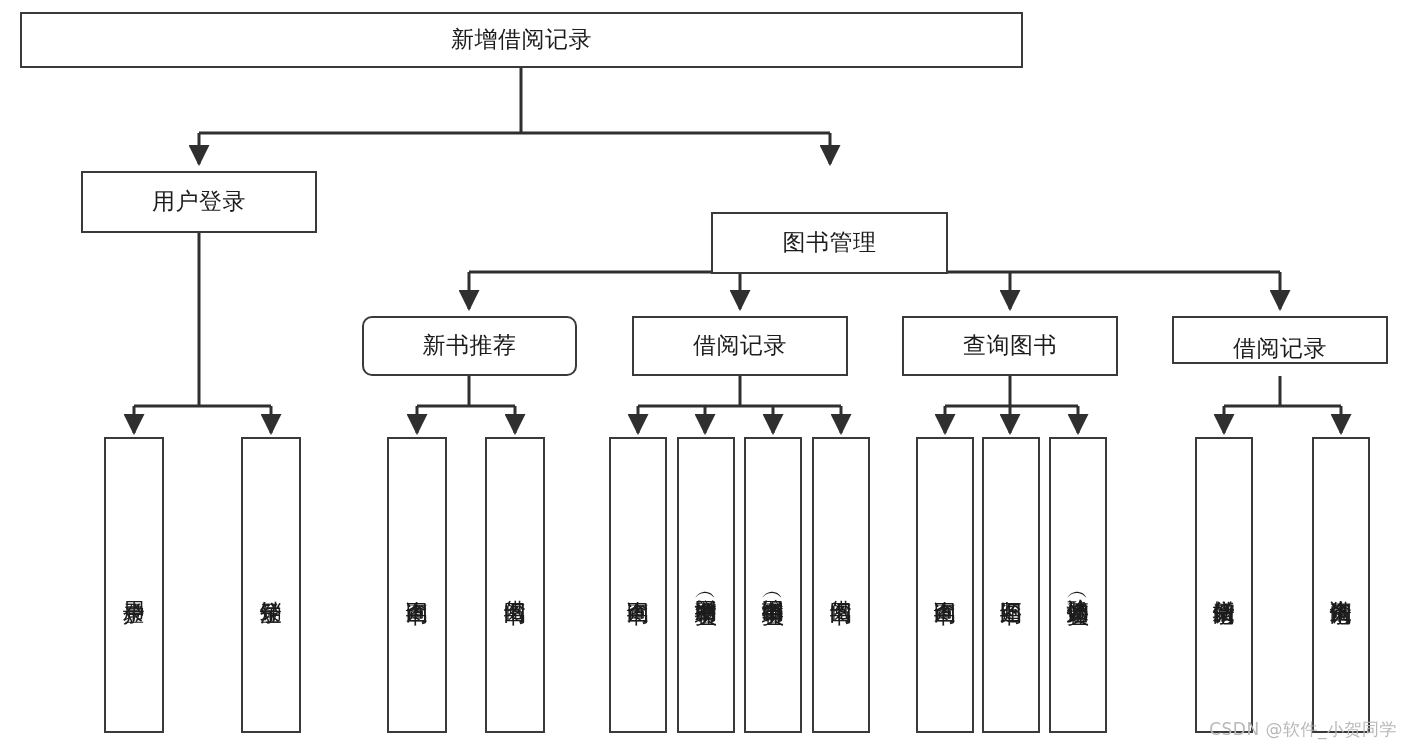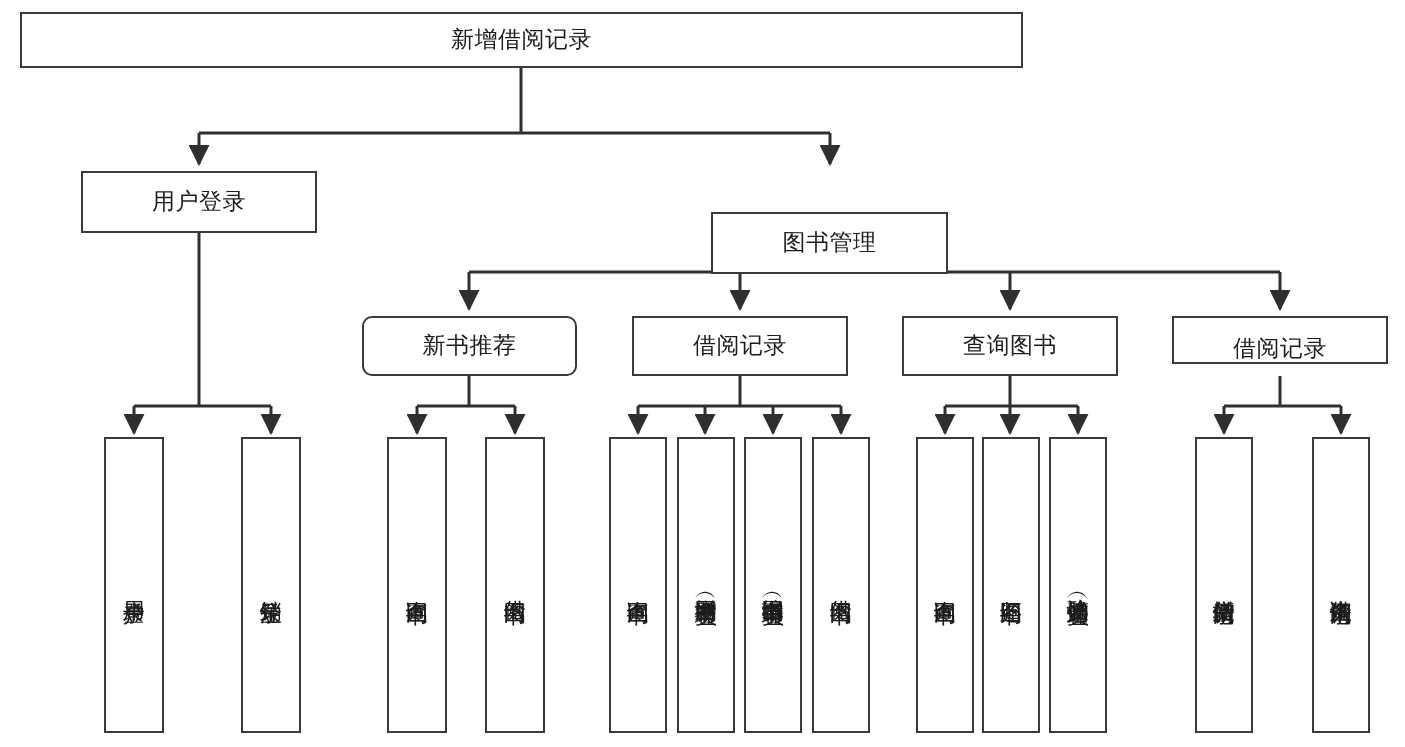--- a/index.html
+++ b/index.html
@@ -192,13 +192,14 @@
     <span class="label">确认归还（管理员）</span>
   </div>
 
   <div class="node vert" style="left:1195px; top:437px; width:58px; height:296px;">
     <span class="label">新增借阅记录</span>
   </div>
   <div class="node vert" style="left:1312px; top:437px; width:58px; height:296px;">
     <span class="label">查询借阅记录</span>
   </div>
 
+  <div class="watermark">CSDN @软件_小贺同学</div>
 </div>
 
 </body></html>

